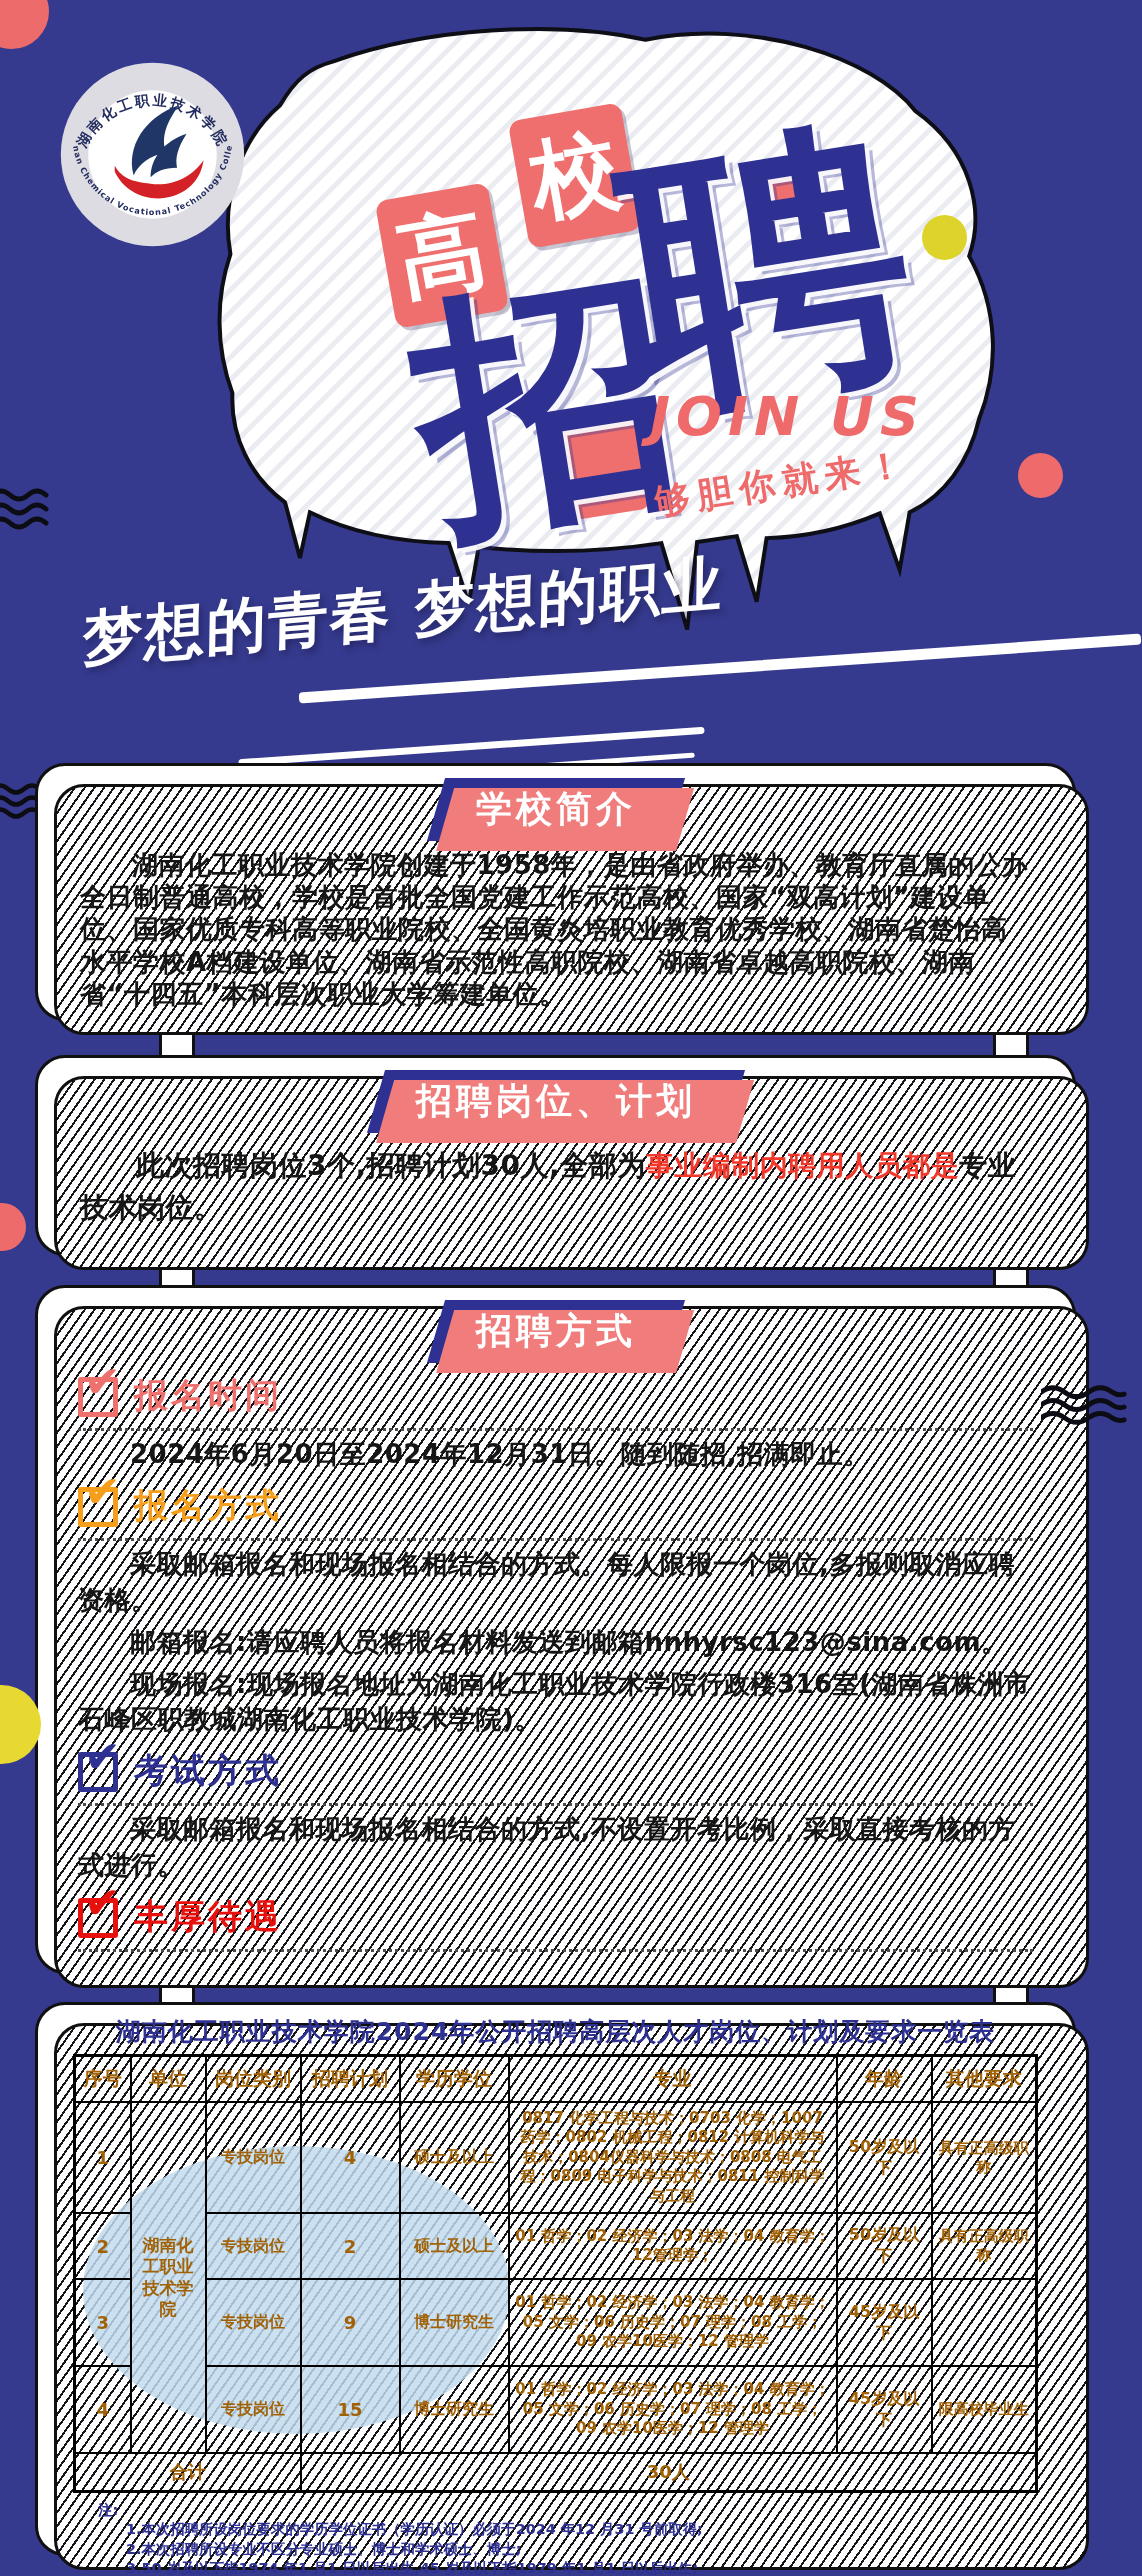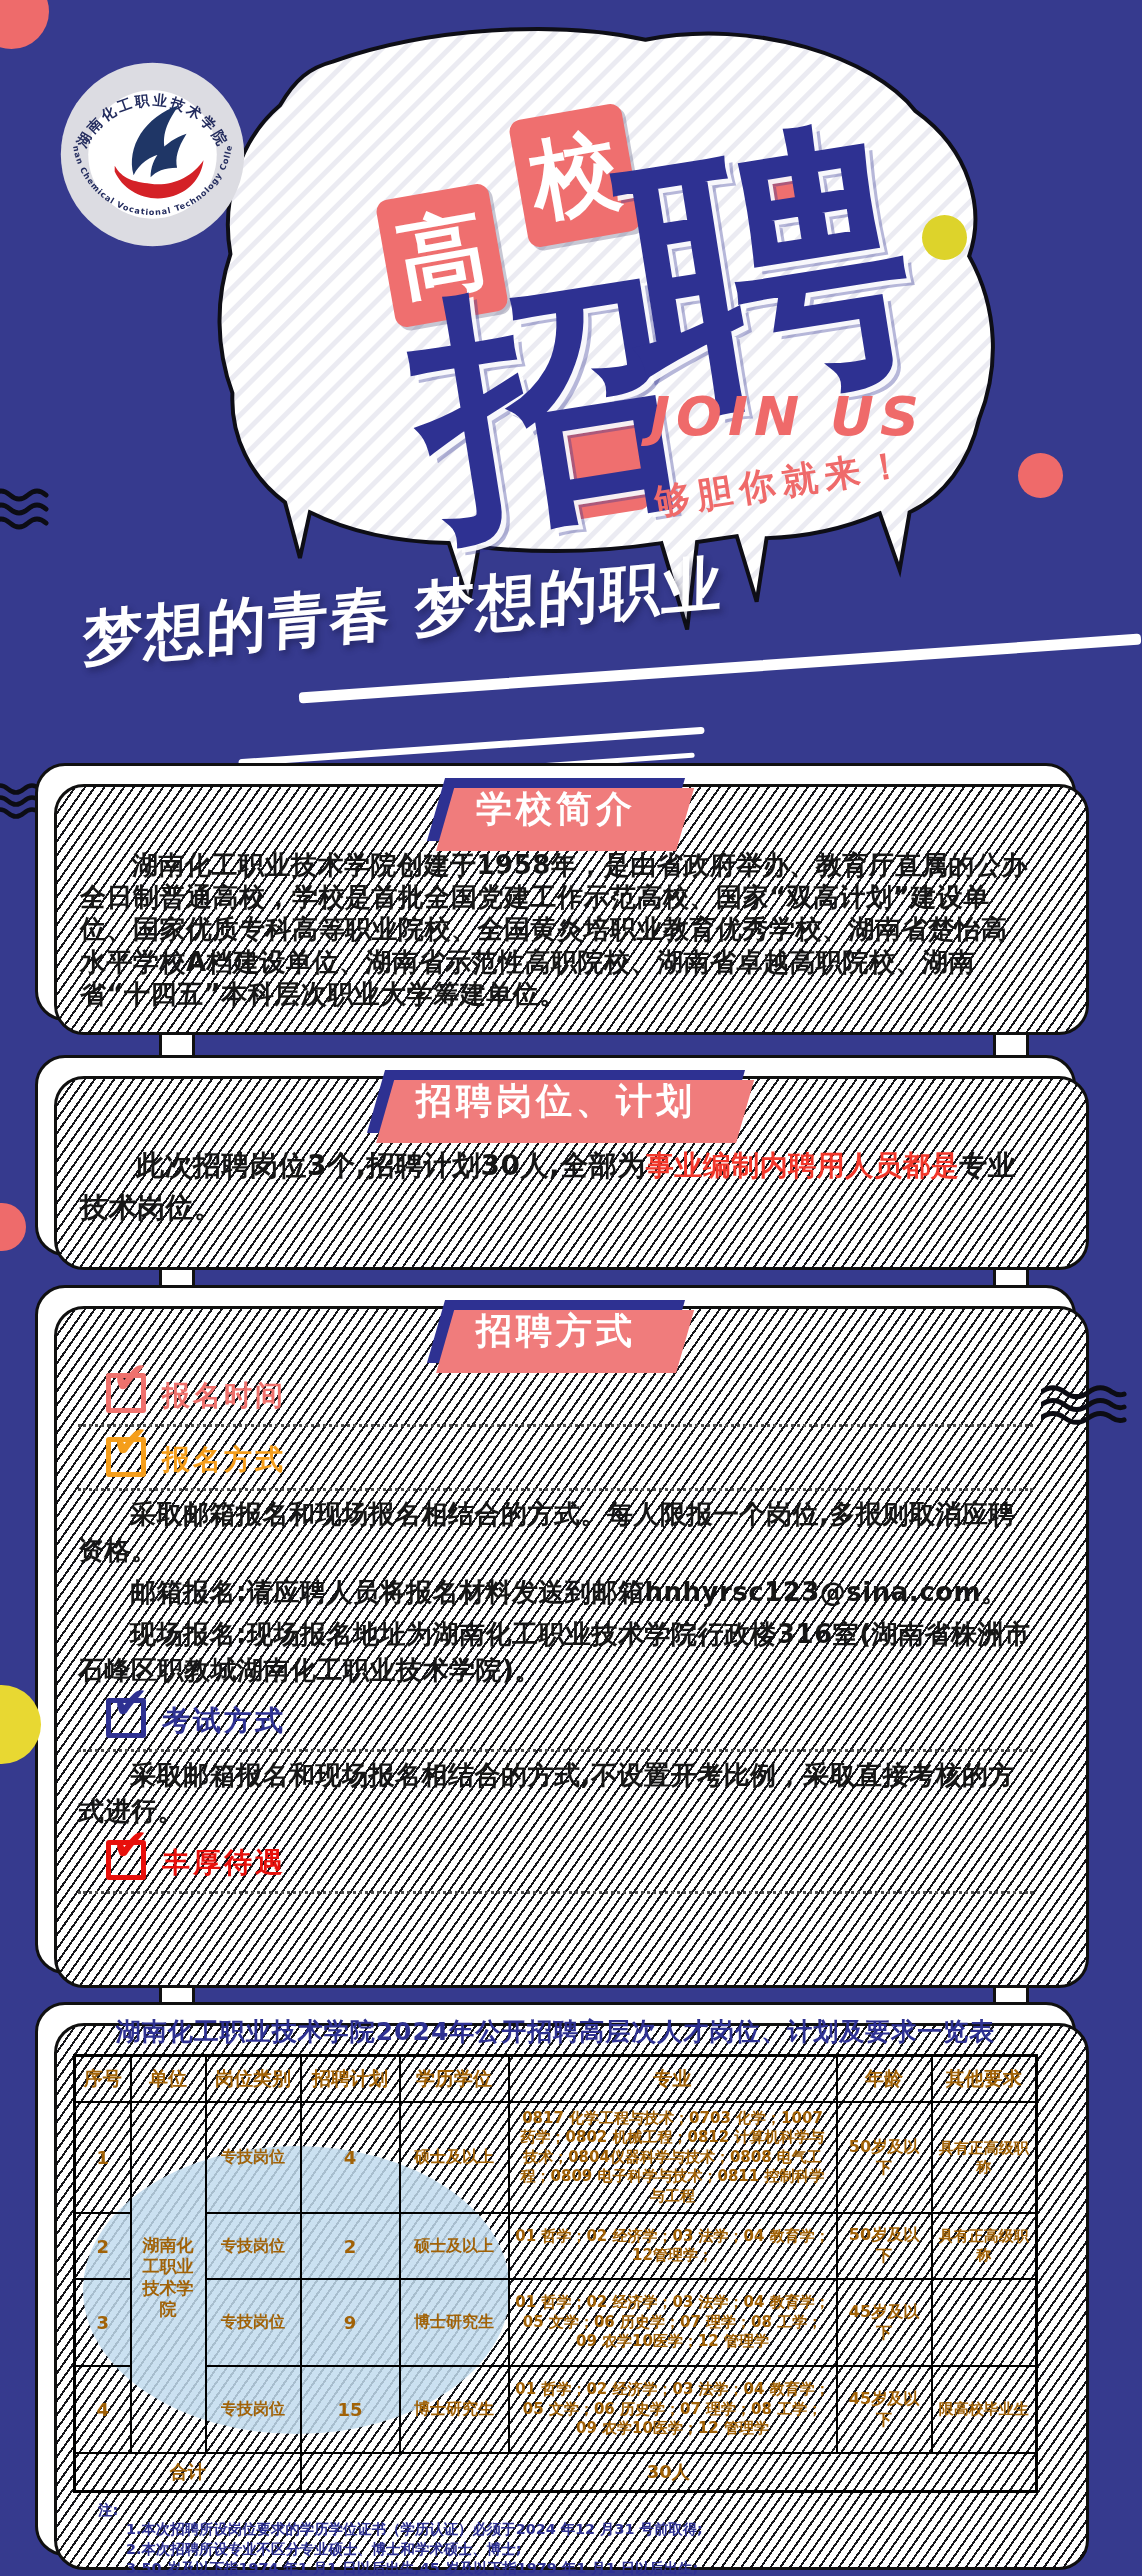--- a/index.html
+++ b/index.html
@@ -37,21 +37,21 @@
   .ribbon::before{content:"";position:absolute;left:12px;top:10px;width:100%;height:100%;background:#f07c7c;z-index:-1;}
   .ribbon-text{display:inline-block;transform:skewX(16deg);color:#fff;font-weight:800;font-size:36px;letter-spacing:4px;white-space:nowrap;}
 
   .body-text{margin:4px 42px 0;font-size:26px;font-weight:600;color:#161616;line-height:1.38;text-indent:2em;
              letter-spacing:0.5px;}
   .intro-text{font-size:26px;line-height:1.24;margin-top:8px;}
   .hl-red{color:#f2372b;font-weight:800;font-size:28px;}
 
   
   .mitem{margin:10px 40px 0;}
-  .mtitle{display:flex;align-items:flex-end;gap:16px;font-size:28px;font-weight:800;letter-spacing:3px;margin-left:28px;}
+  .mtitle{display:flex;align-items:flex-end;gap:16px;font-size:34px;font-weight:800;letter-spacing:3px;}
   .chk{position:relative;width:30px;height:30px;border:5px solid currentColor;border-radius:3px;margin-bottom:2px;flex:0 0 auto;}
   .chk::after{content:"\2714";position:absolute;left:1px;top:-22px;font-size:44px;line-height:1;}
   .c-pink{color:#ef716d;} .c-orange{color:#f59e1b;} .c-blue{color:#2e3192;} .c-red{color:#e8100c;}
   .dotline{border-bottom:3px dotted #4a4a4a;margin:9px 0 6px;}
   .mitem p{margin:2px 0 6px;font-size:26px;font-weight:600;color:#161616;line-height:1.38;text-indent:2em;letter-spacing:0.5px;}
 
   
   .tbl-title{margin:10px 20px 6px;text-align:center;color:#2e3192;font-weight:700;font-size:25px;letter-spacing:1px;}
   .tbl-blob{position:absolute;left:45px;bottom:119px;width:427px;height:288px;background:#c2dcee;border-radius:50%;
             opacity:.85;z-index:0;}
@@ -176,20 +176,21 @@
     <div class="ribbon-wrap">
       <div class="ribbon"><span class="ribbon-text">招聘方式</span></div>
     </div>
 
     <div class="mitem">
       <div class="mtitle c-pink">
         <span class="chk"></span>
         <span>报名时间</span>
       </div>
       <div class="dotline"></div>
+      <p>2024年6月20日至2024年12月31日。随到随招,招满即止。</p>
     </div>
 
     <div class="mitem">
       <div class="mtitle c-orange">
         <span class="chk"></span>
         <span>报名方式</span>
       </div>
       <div class="dotline"></div>
       <p>采取邮箱报名和现场报名相结合的方式。每人限报一个岗位,多报则取消应聘资格。</p>
       <p>邮箱报名:请应聘人员将报名材料发送到邮箱hnhyrsc123@sina.com。</p>

